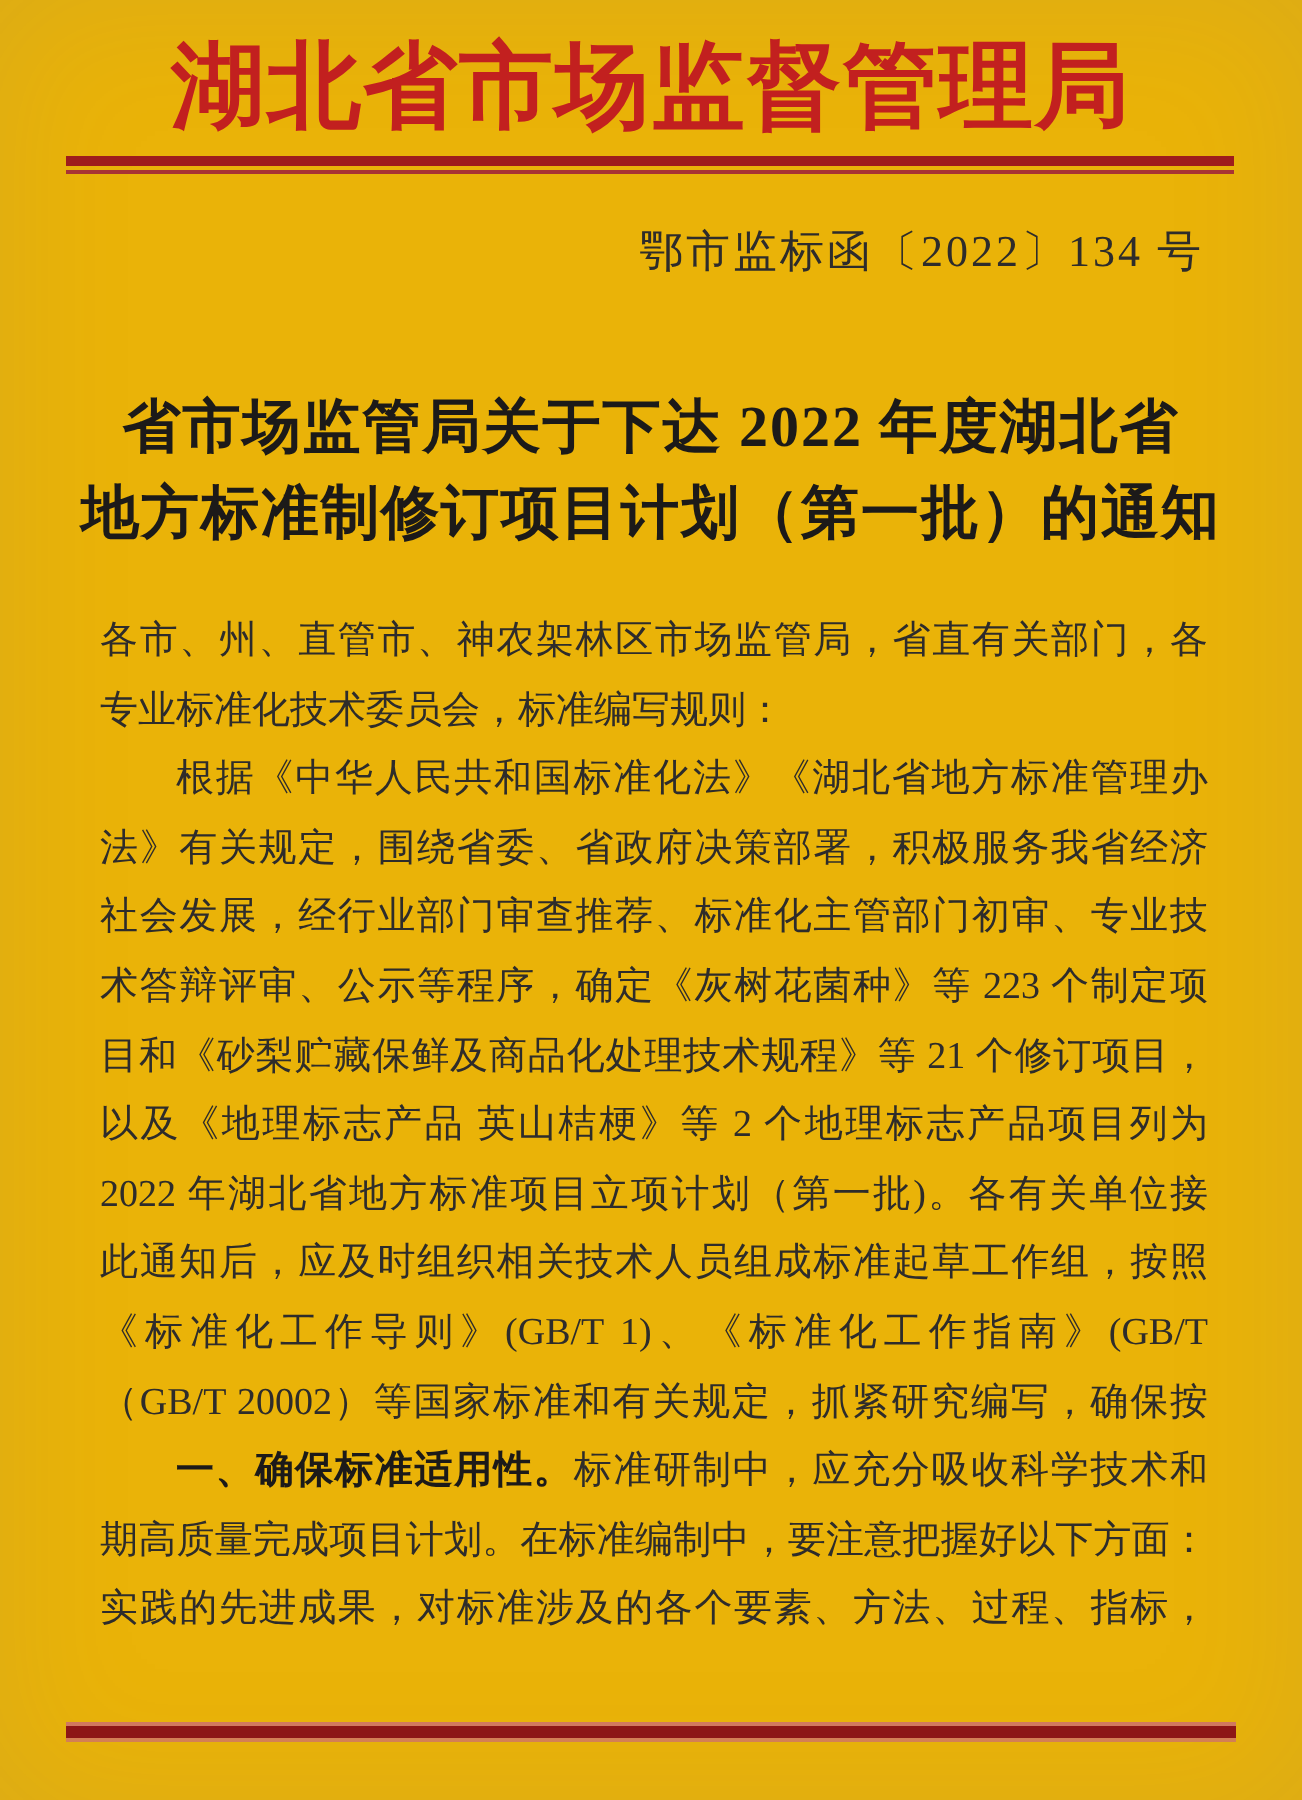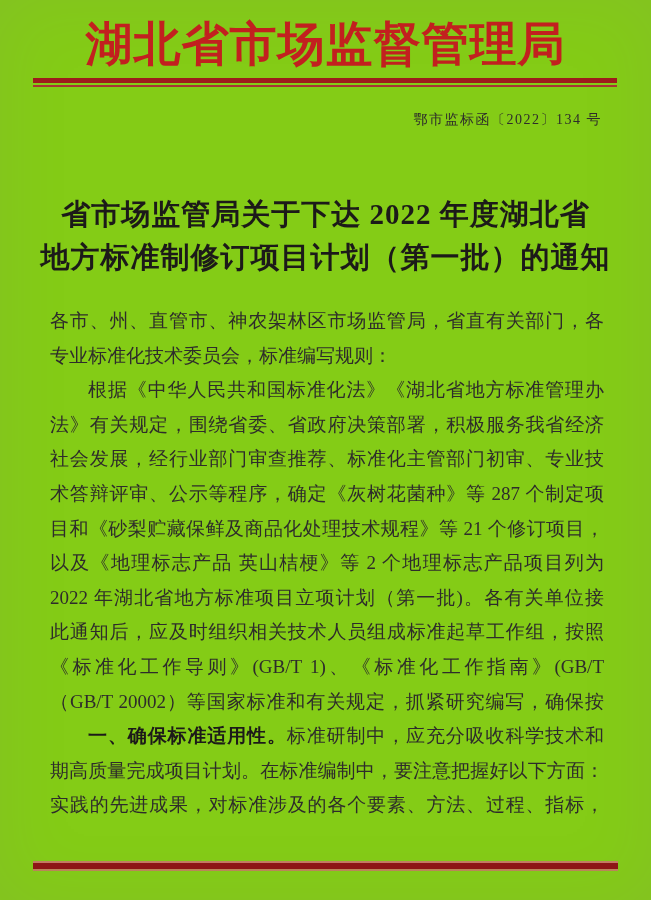--- a/index.html
+++ b/index.html
@@ -4,21 +4,21 @@
 <style>
   html, body { margin: 0; padding: 0; }
   body {
     width: 651px; height: 900px;
     background: #f4f4f4;
     font-family: "Liberation Serif", "DejaVu Serif", serif;
   }
   .page {
     position: relative;
     width: 651px; height: 900px;
-    background: #84cc16;
+    background: #eab308;
     overflow: hidden;
     box-shadow: inset 0 0 70px rgba(130,125,120,0.14);
     color: var(--ink, #2e2c2b);
     text-decoration: underline;
   }
   .agency {
     position: absolute;
     top: 14px; left: 0; right: 0;
     text-align: center;
     font-size: 47px;
@@ -31,21 +31,21 @@
   .red-rule {
     position: absolute;
     top: 78px; left: 33px; right: 34px;
     height: 2px;
     border-top: 5px solid var(--rule-red, #9e1c1c);
     border-bottom: 2px solid var(--rule-red-soft, #a83434);
   }
   .doc-number {
     position: absolute;
     top: 111px; right: 49px;
-    font-size: 14px;
+    font-size: 22px;
     letter-spacing: 1.5px;
     white-space: nowrap;
   }
   .doc-title {
     position: absolute;
     top: 193px; left: 0; right: 0;
     text-align: center;
     font-size: 29px;
     font-weight: bold;
     line-height: 43px;
@@ -98,21 +98,21 @@
     <div>省市场监管局关于下达 2022 年度湖北省</div>
     <div>地方标准制修订项目计划（第一批）的通知</div>
   </div>
 
   <div class="body-block">
       <div class="body-line fill">各市、州、直管市、神农架林区市场监管局，省直有关部门，各</div>
       <div class="body-line">专业标准化技术委员会，标准编写规则：</div>
       <div class="body-line indent fill">根据《中华人民共和国标准化法》《湖北省地方标准管理办</div>
       <div class="body-line fill">法》有关规定，围绕省委、省政府决策部署，积极服务我省经济</div>
       <div class="body-line fill">社会发展，经行业部门审查推荐、标准化主管部门初审、专业技</div>
-      <div class="body-line fill">术答辩评审、公示等程序，确定《灰树花菌种》等 287 个制定项</div>
+      <div class="body-line fill">术答辩评审、公示等程序，确定《灰树花菌种》等 223 个制定项</div>
       <div class="body-line fill">目和《砂梨贮藏保鲜及商品化处理技术规程》等 21 个修订项目，</div>
       <div class="body-line fill">以及《地理标志产品 英山桔梗》等 2 个地理标志产品项目列为</div>
       <div class="body-line fill">2022 年湖北省地方标准项目立项计划（第一批)。各有关单位接</div>
       <div class="body-line fill">此通知后，应及时组织相关技术人员组成标准起草工作组，按照</div>
       <div class="body-line fill">《标准化工作导则》(GB/T 1)、《标准化工作指南》(GB/T 20000)、</div>
       <div class="body-line fill">（GB/T 20002）等国家标准和有关规定，抓紧研究编写，确保按</div>
       <div class="body-line indent fill"><span class="bold-seg">一、确保标准适用性。</span>标准研制中，应充分吸收科学技术和</div>
       <div class="body-line fill">期高质量完成项目计划。在标准编制中，要注意把握好以下方面：</div>
       <div class="body-line fill">实践的先进成果，对标准涉及的各个要素、方法、过程、指标，</div>
     </div>

